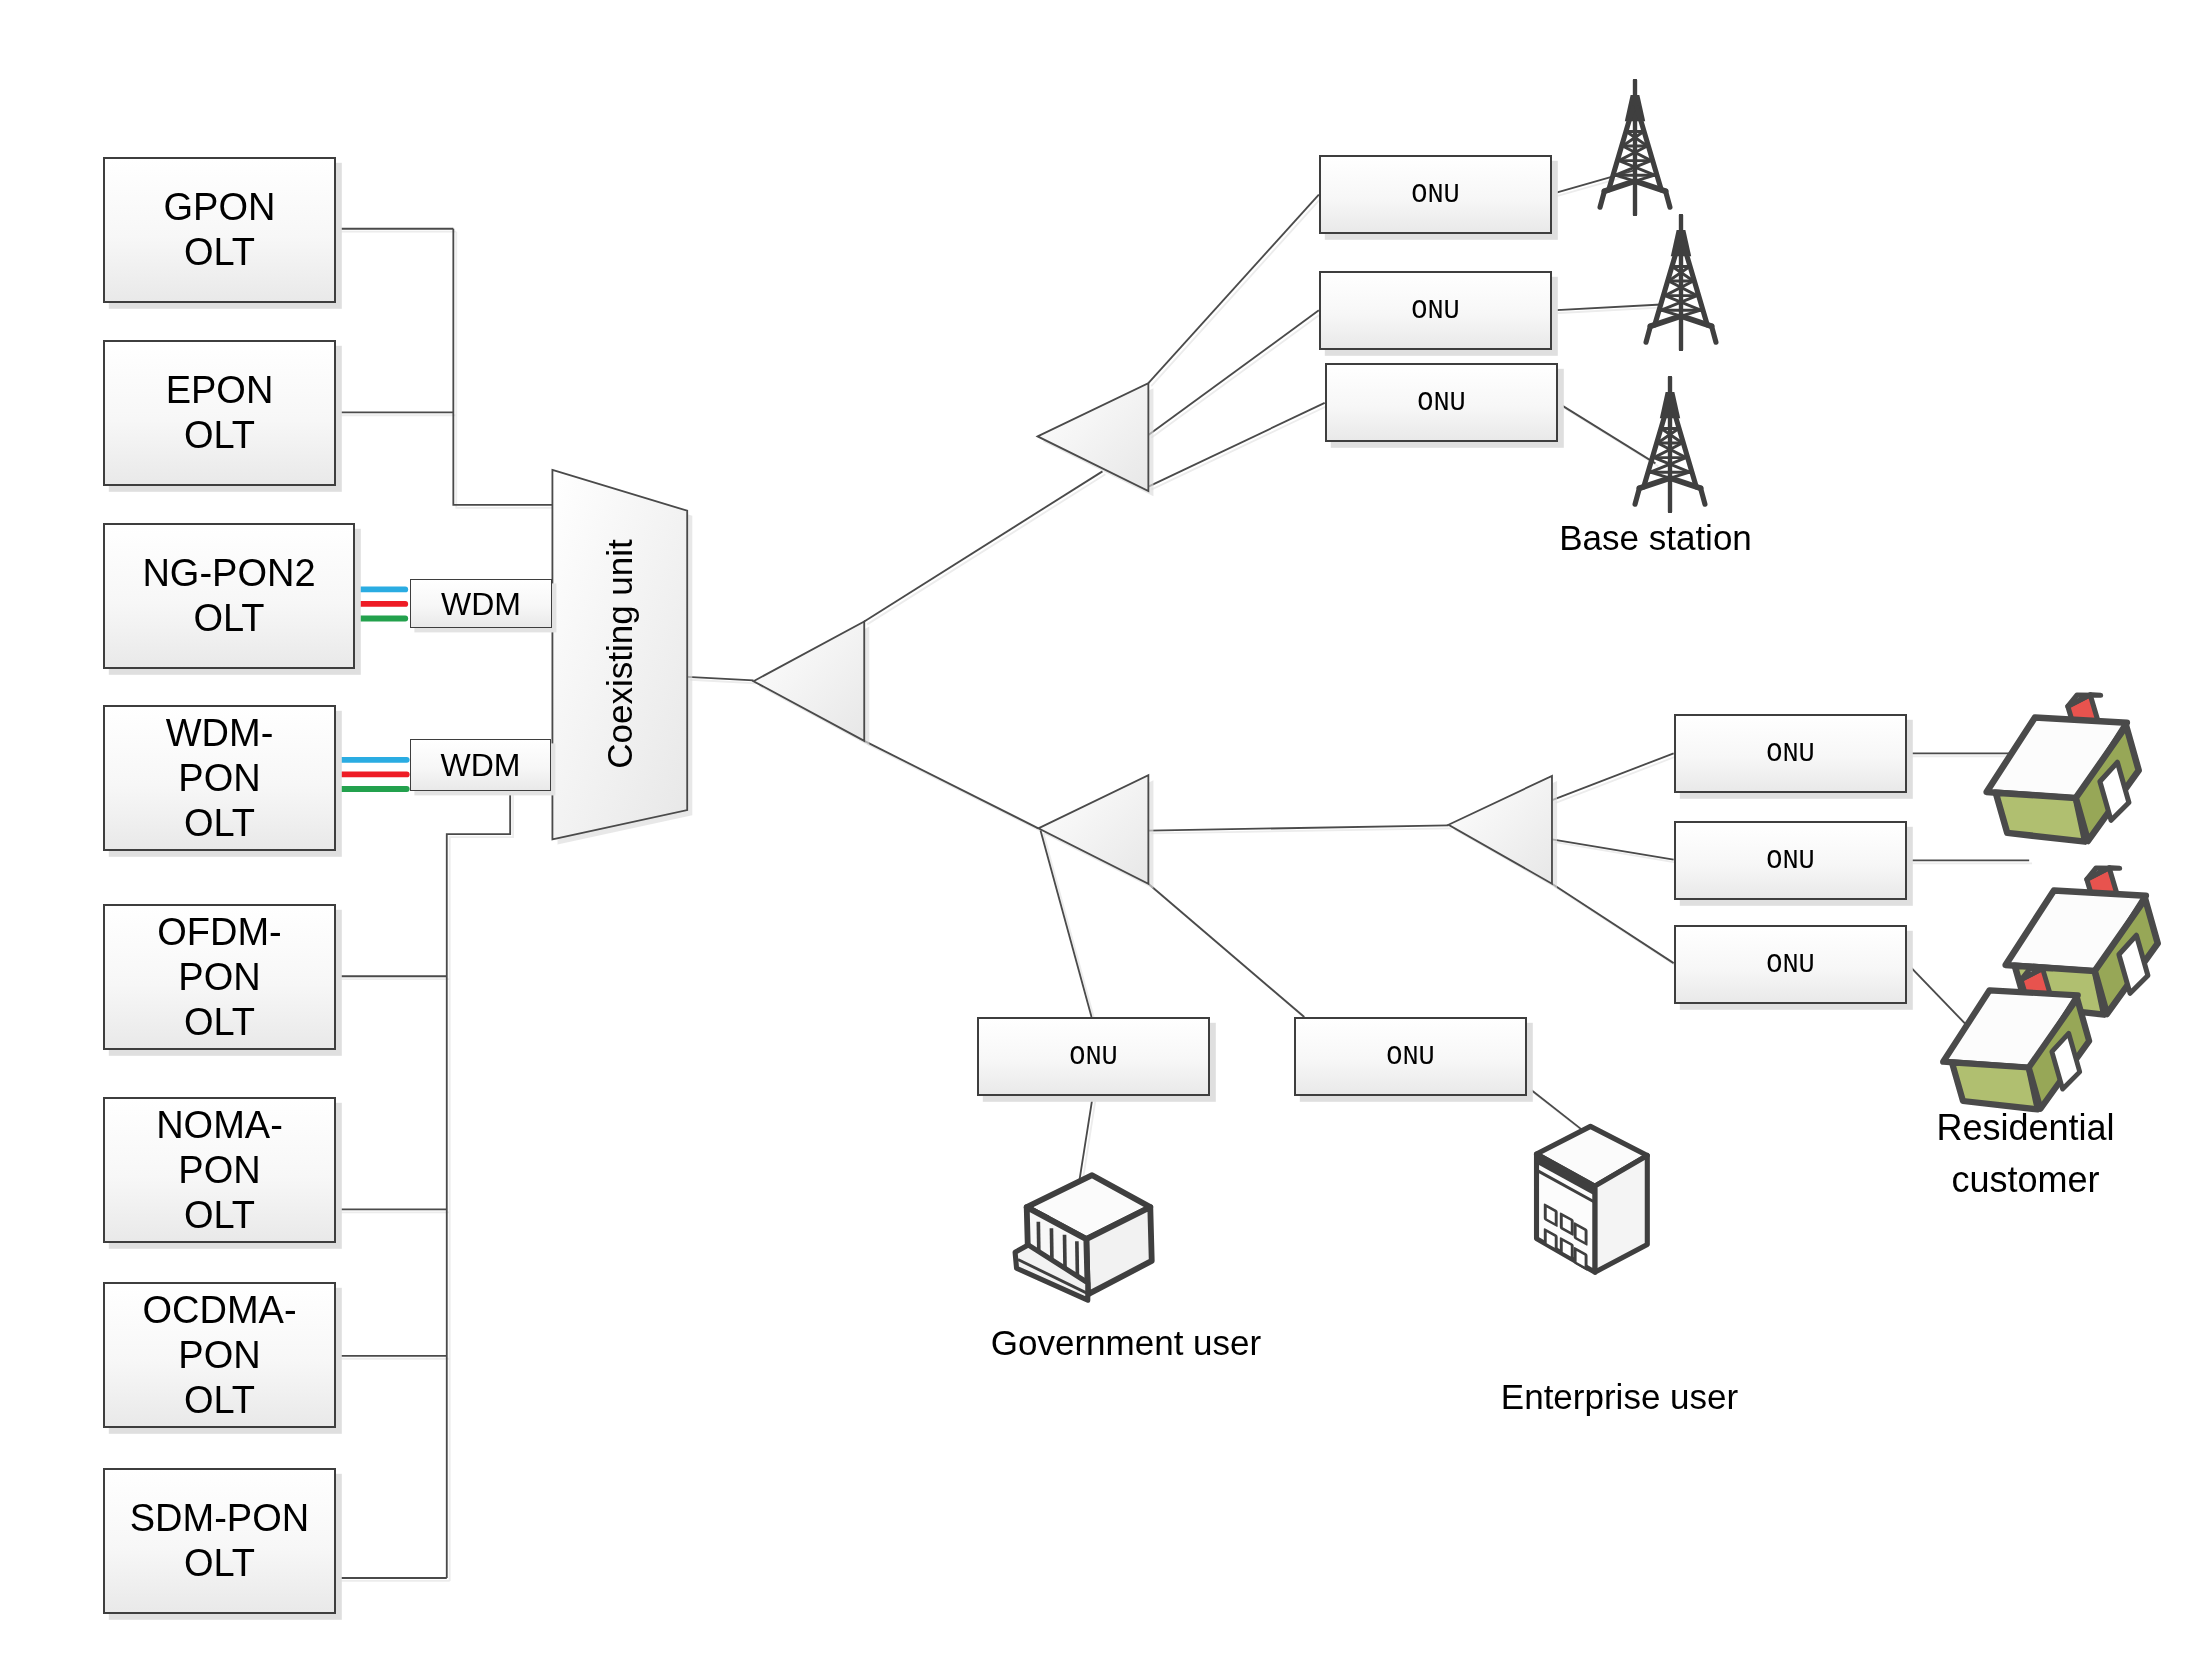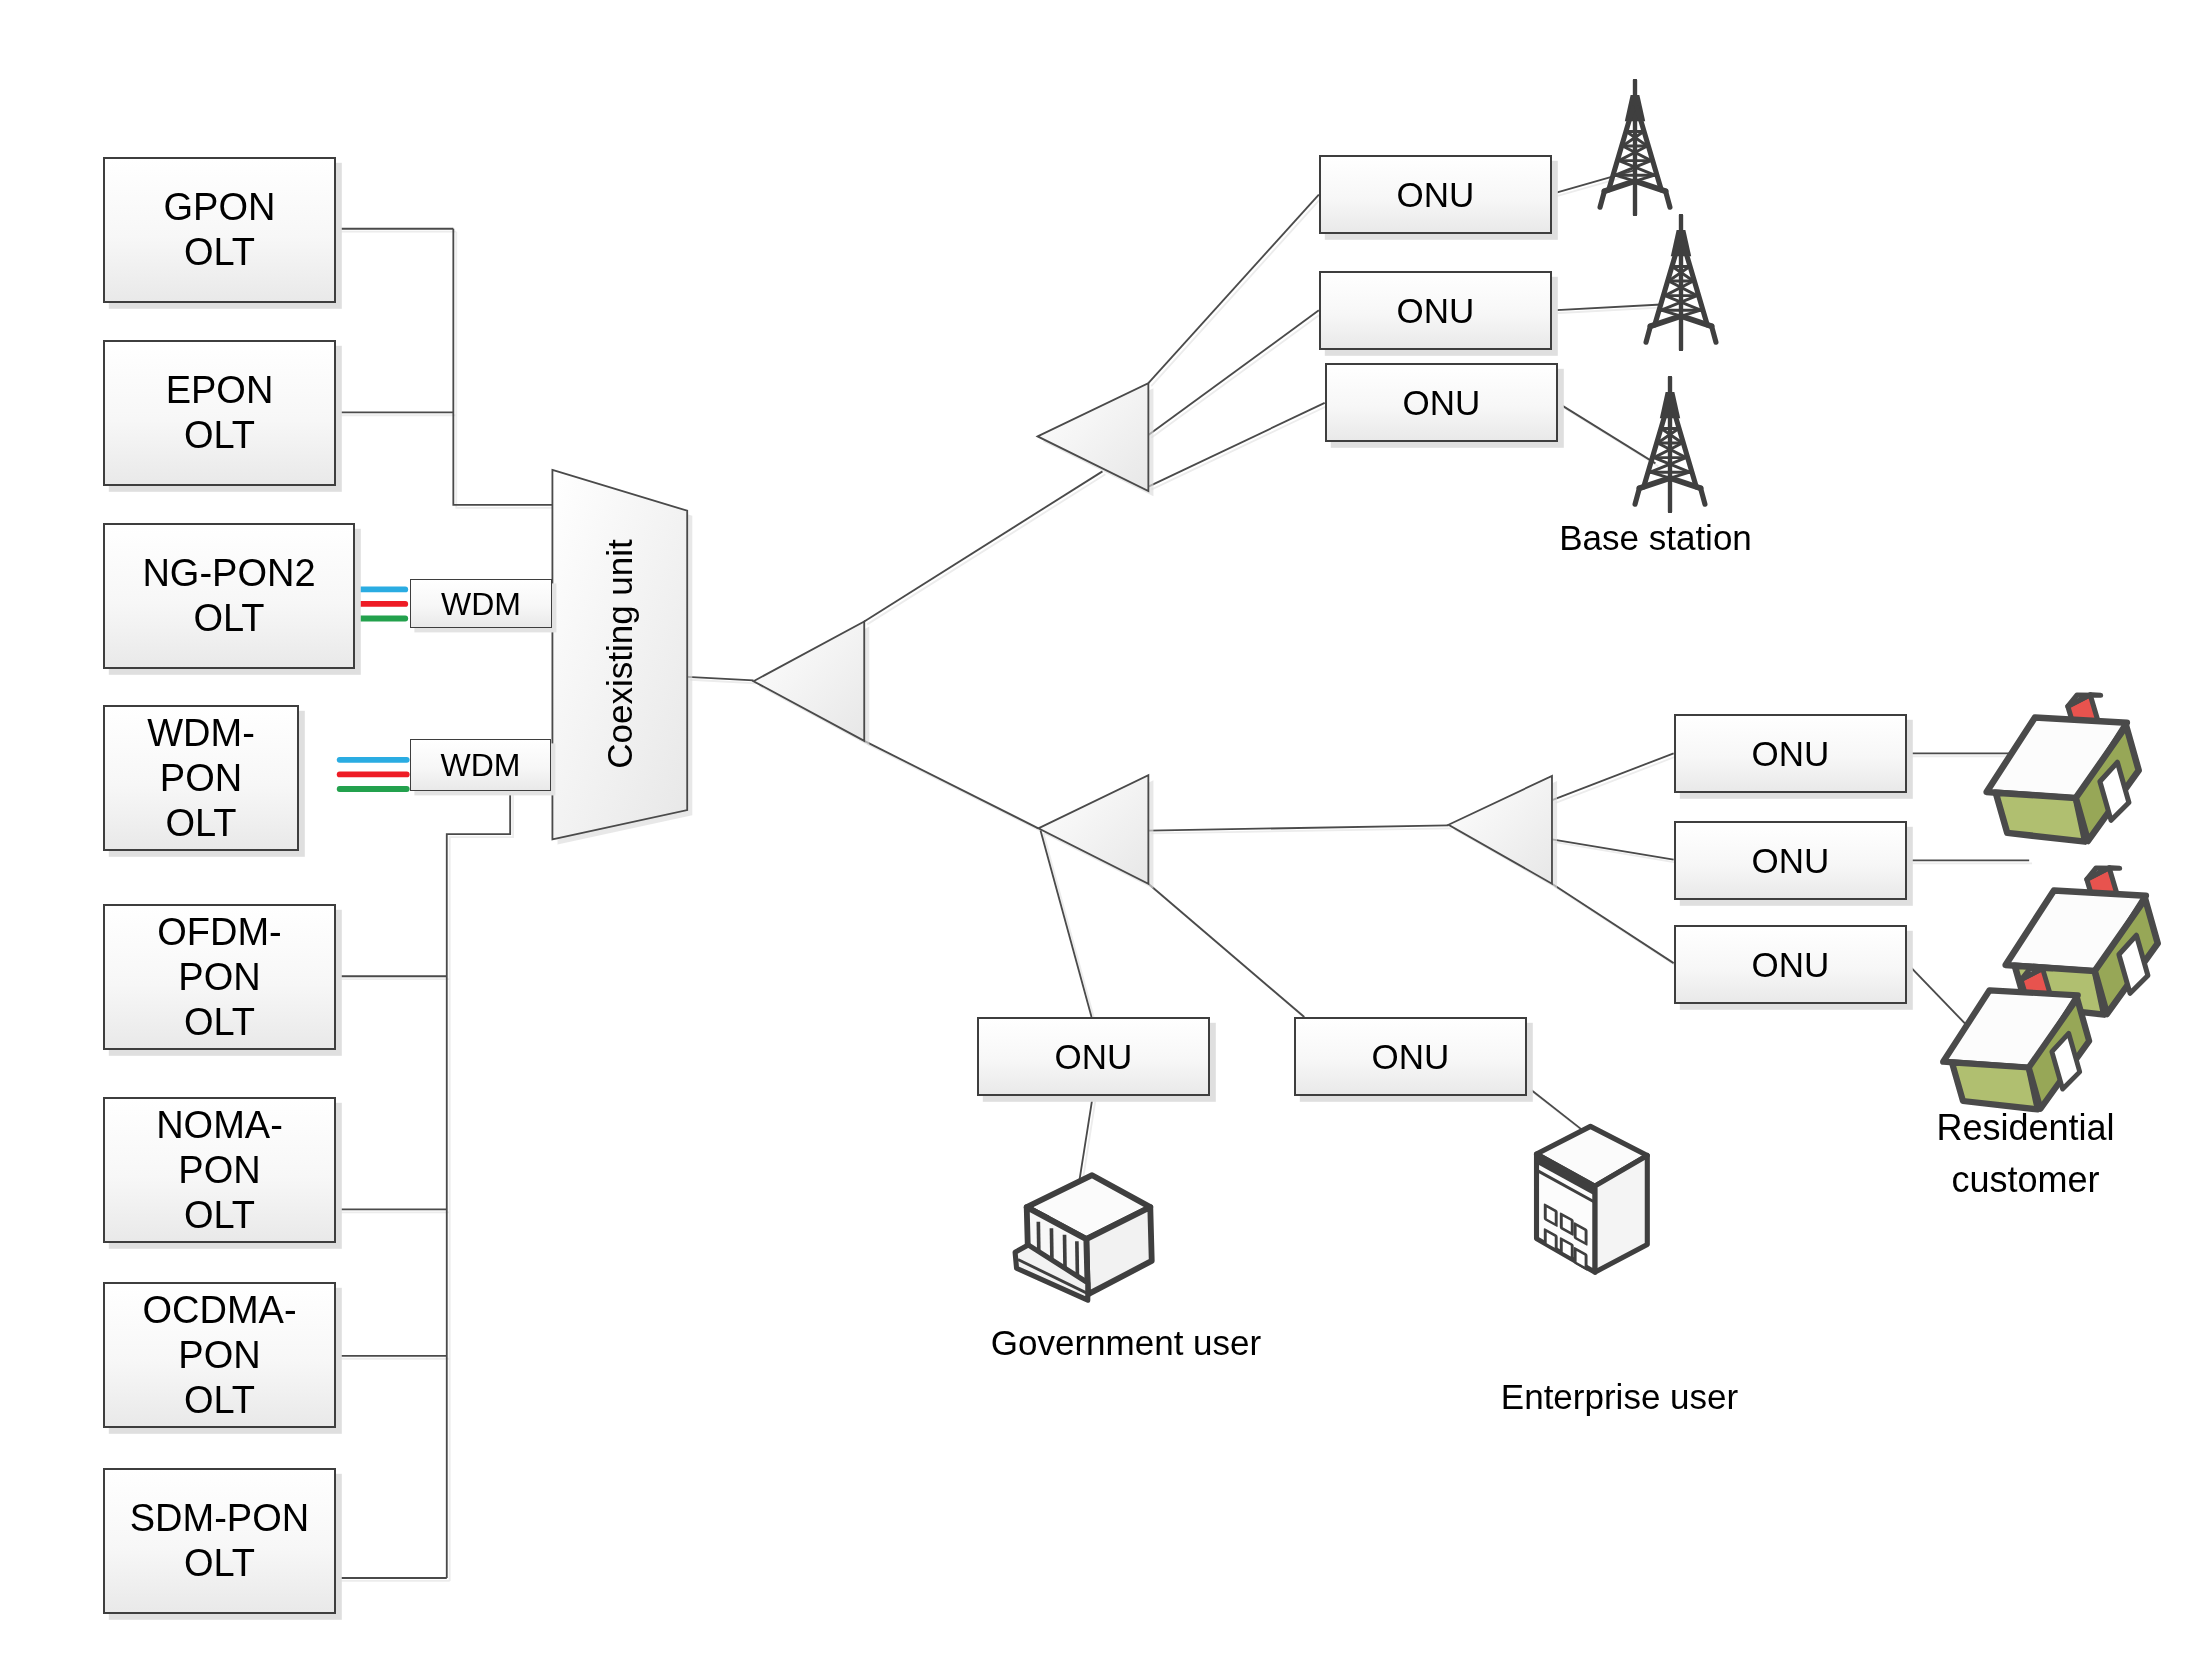--- a/index.html
+++ b/index.html
@@ -15,21 +15,21 @@
     position:absolute;
     box-sizing:border-box;
     border:2.2px solid #3e3e3e;
     background:linear-gradient(180deg,#ffffff 0%,#f7f7f7 55%,#e9e9e9 100%);
     box-shadow:5.8px 5.8px 0 #dfdfdf;
     display:flex;align-items:center;justify-content:center;
     text-align:center;color:#000;
   }
   .box .lbl{white-space:pre-line;}
   .olt-box .lbl{font-size:38px;line-height:45px;}
-  .onu-box .lbl{font-size:35px;line-height:38px;}
+  .onu-box .lbl{font-size:27px;line-height:38px;font-family:Liberation Mono, monospace;}
   .wdm-box{border-width:1.8px;box-shadow:4.4px 4.4px 0 #e3e3e3;}
   .wdm-box .lbl{font-size:32px;line-height:34px;}
   .diagram-label{
     position:absolute;color:#000;text-align:center;
     font-size:35px;line-height:48px;white-space:pre-line;
   }
   .coexist-label{
     position:absolute;left:620px;top:654px;
     transform:translate(-50%,-50%) rotate(-90deg);
     font-size:35px;color:#000;white-space:nowrap;
@@ -126,21 +126,21 @@
 OLT</div>
       </div>
       <div class="box olt-box" style="left: 103px; top: 340px; width: 233px; height: 146px;">
         <div class="lbl">EPON
 OLT</div>
       </div>
       <div class="box olt-box" style="left: 103px; top: 523px; width: 252px; height: 146px;">
         <div class="lbl">NG-PON2
 OLT</div>
       </div>
-      <div class="box olt-box" style="left: 103px; top: 705px; width: 196px; height: 146px;">
+      <div class="box olt-box" style="left: 103px; top: 705px; width: 233px; height: 146px;">
         <div class="lbl">WDM-
 PON
 OLT</div>
       </div>
       <div class="box olt-box" style="left: 103px; top: 904px; width: 233px; height: 146px;">
         <div class="lbl">OFDM-
 PON
 OLT</div>
       </div>
       <div class="box olt-box" style="left: 103px; top: 1097px; width: 233px; height: 146px;">

